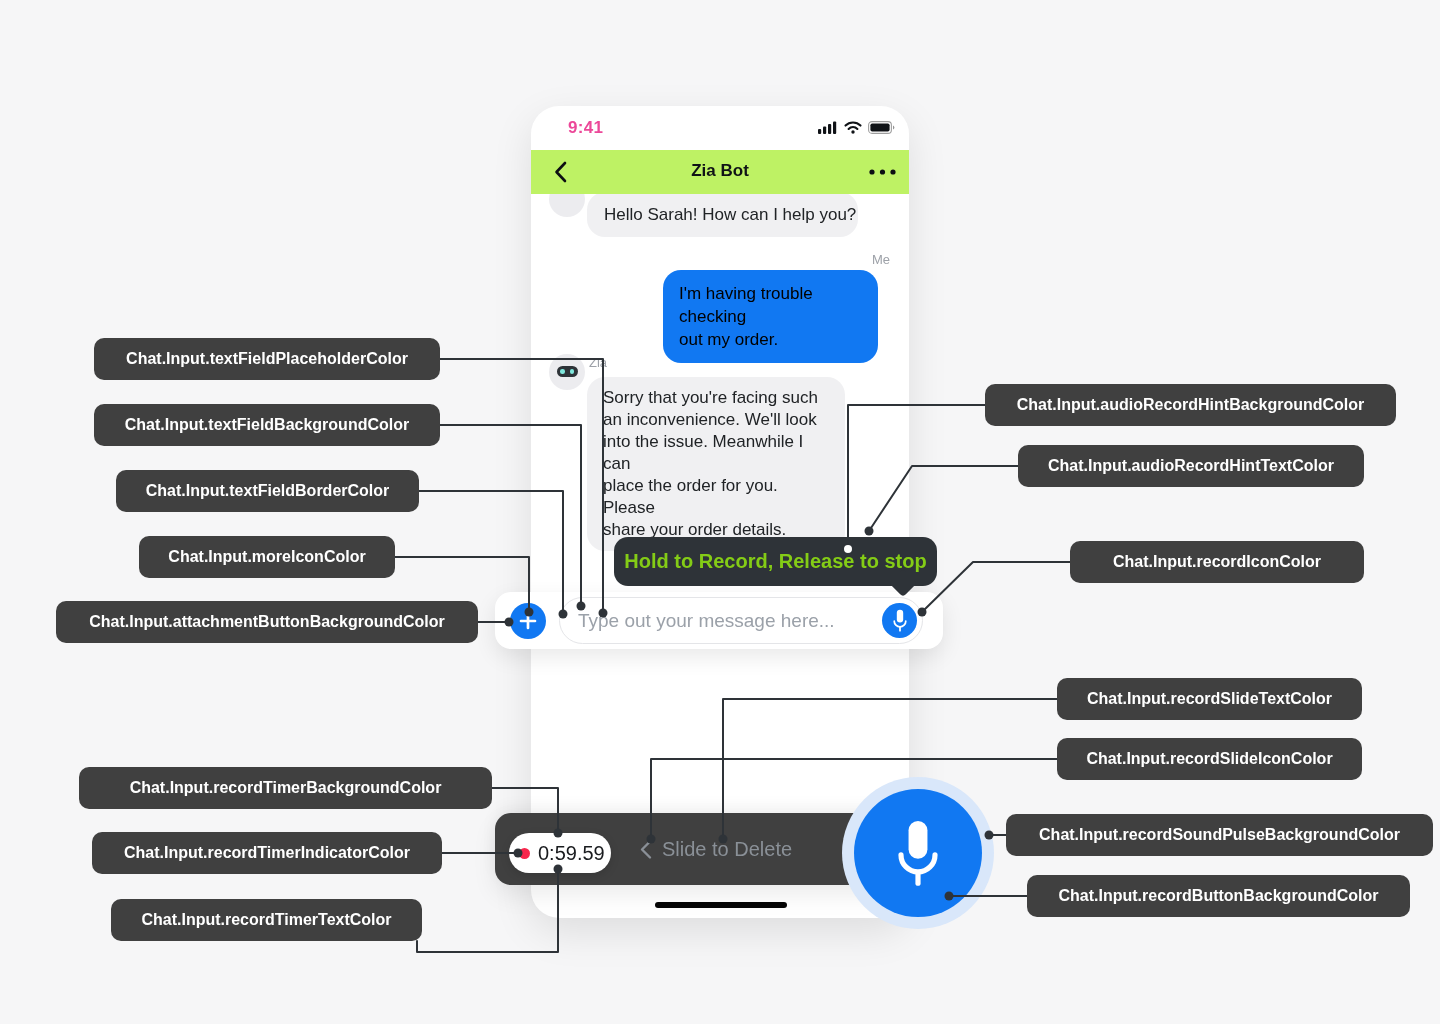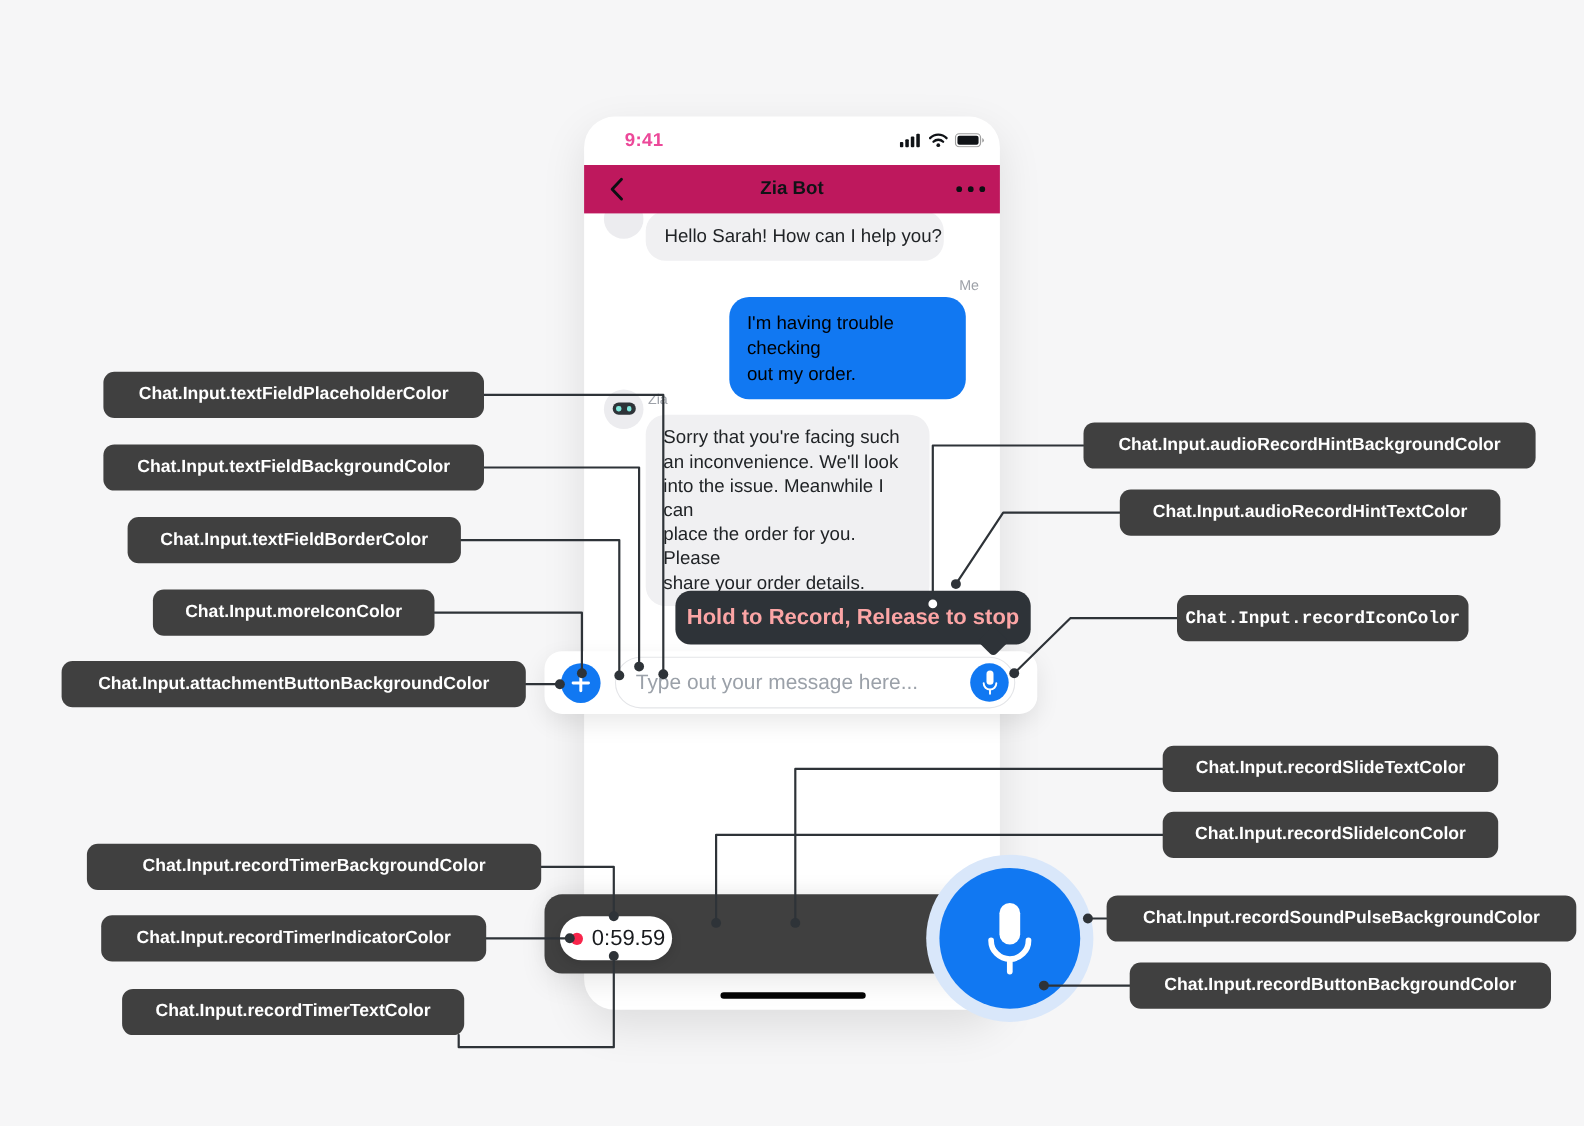--- a/index.html
+++ b/index.html
@@ -5,21 +5,21 @@
   html,body{margin:0;padding:0;background:#eceded;}
   .stage{position:relative;width:1440px;height:1024px;background:#f6f6f7;overflow:hidden;
          font-family:"Liberation Sans","DejaVu Sans",sans-serif;}
 
   
   .phone{position:absolute;left:531px;top:106px;width:378px;height:812px;background:#ffffff;
          border-radius:28px;box-shadow:0 14px 40px rgba(0,0,0,.10);z-index:1;}
   .statusbar{position:absolute;left:0;top:0;width:100%;height:44px;}
   .time{position:absolute;left:37px;top:12px;font-size:17px;font-weight:bold;color:#ec4899;letter-spacing:.3px;}
   .sicons{position:absolute;right:14px;top:15px;display:flex;align-items:center;gap:6px;}
-  .navbar{position:absolute;left:0;top:44px;width:100%;height:44px;background:#be185d;z-index:3;}
+  .navbar{position:absolute;left:0;top:44px;width:100%;height:44px;background:#bef264;z-index:3;}
   .backbtn{position:absolute;left:17px;top:10px;width:24px;height:24px;display:flex;align-items:center;justify-content:center;}
   .navtitle{position:absolute;left:0;top:11px;width:100%;text-align:center;font-size:17px;font-weight:bold;color:#101316;}
   .morebtn{position:absolute;right:13px;top:9px;width:28px;height:26px;display:flex;align-items:center;justify-content:center;}
 
   .chat{position:absolute;left:0;top:0;width:100%;height:100%;}
   .avatar{position:absolute;width:36px;height:36px;border-radius:50%;background:#ececef;z-index:2;}
   .avatar.plain{left:18px;top:75px;}
   .avatar.robot{left:18px;top:248px;}
   .visor{position:absolute;left:7.5px;top:12px;width:21px;height:11px;border-radius:6px;background:#2e3338;}
   .eye{position:absolute;top:3.2px;width:4.5px;height:4.5px;border-radius:50%;background:#7fe7dc;}
@@ -30,21 +30,21 @@
   .b2{left:132px;top:164px;width:215px;background:#1178f2;color:#000000;padding:12px 16px;box-sizing:border-box;line-height:23px;}
   .b3{left:56px;top:271px;width:258px;padding:10px 16px;box-sizing:border-box;}
   .sender{position:absolute;font-size:13px;color:#9da1a8;}
   .me{top:146px;right:19px;}
   .zia{left:58px;top:249px;}
   .homebar{position:absolute;left:124px;top:796px;width:132px;height:6px;border-radius:3px;background:#050505;}
 
   
   .tooltip{position:absolute;left:614px;top:537px;width:323px;height:49px;background:#2e3338;border-radius:14px;
            z-index:7;display:flex;align-items:center;justify-content:center;
-           color:#fca5a5;font-size:20px;font-weight:bold;}
+           color:#84cc16;font-size:20px;font-weight:bold;}
   .tooltip .tail{position:absolute;left:279px;bottom:-7px;width:20px;height:20px;background:#2e3338;border-radius:4px;transform:rotate(45deg);}
 
   
   .inputcard{position:absolute;left:495px;top:592px;width:448px;height:57px;background:#fff;border-radius:16px;
              box-shadow:0 8px 22px rgba(0,0,0,.09);z-index:5;}
   .plusbtn{position:absolute;left:15px;top:11px;width:36px;height:36px;border-radius:50%;background:#1178f2;
            display:flex;align-items:center;justify-content:center;}
   .field{position:absolute;left:64px;top:5px;width:364px;height:47px;border:1.5px solid #e4e5e8;border-radius:24px;
          background:#fff;box-sizing:border-box;display:flex;align-items:center;}
   .field input{flex:1;border:none;outline:none;background:transparent;font-family:inherit;font-size:19px;color:#30343a;
@@ -158,20 +158,26 @@
           <path d="M24 57 V68" stroke="#fff" stroke-width="5.5" stroke-linecap="round"></path>
         </svg>
       </div>
     </div>
   </div>
 
   <div class="recordbar">
     <div class="timerpill">
       <div class="reddot"></div>
       <div class="timertext">0:59.59</div>
+    </div>
+    <div class="slide">
+      <svg width="13" height="21" viewBox="0 0 13 21">
+        <polyline points="11,2.5 3,10.5 11,18.5" stroke="#8a9097" stroke-width="2.4" fill="none" stroke-linecap="round" stroke-linejoin="round"></polyline>
+      </svg>
+      <span>Slide to Delete</span>
     </div>
   </div>
   <div class="halo"></div>
   <div class="recbtn">
     <svg width="46" height="68" viewBox="0 0 48 72">
       <rect x="14" y="2" width="20" height="40" rx="10" fill="#fff"></rect>
       <path d="M6 38 a18 18 0 0 0 36 0" stroke="#fff" stroke-width="5.5" fill="none" stroke-linecap="round"></path>
       <path d="M24 57 V68" stroke="#fff" stroke-width="5.5" stroke-linecap="round"></path>
     </svg>
   </div>
@@ -216,19 +222,19 @@
   <div class="label" style="left:94px;top:338px;width:346px;">Chat.Input.textFieldPlaceholderColor</div>
   <div class="label" style="left:94px;top:404px;width:346px;">Chat.Input.textFieldBackgroundColor</div>
   <div class="label" style="left:116px;top:470px;width:303px;">Chat.Input.textFieldBorderColor</div>
   <div class="label" style="left:139px;top:536px;width:256px;">Chat.Input.moreIconColor</div>
   <div class="label" style="left:56px;top:601px;width:422px;">Chat.Input.attachmentButtonBackgroundColor</div>
   <div class="label" style="left:79px;top:767px;width:413px;">Chat.Input.recordTimerBackgroundColor</div>
   <div class="label" style="left:92px;top:832px;width:350px;">Chat.Input.recordTimerIndicatorColor</div>
   <div class="label" style="left:111px;top:899px;width:311px;">Chat.Input.recordTimerTextColor</div>
   <div class="label" style="left:985px;top:384px;width:411px;">Chat.Input.audioRecordHintBackgroundColor</div>
   <div class="label" style="left:1018px;top:445px;width:346px;">Chat.Input.audioRecordHintTextColor</div>
-  <div class="label" style="left:1070px;top:541px;width:265px;font-family:Liberation Mono, monospace;">Chat.Input.recordIconColor</div>
+  <div class="label" style="left:1070px;top:541px;width:294px;">Chat.Input.recordIconColor</div>
   <div class="label" style="left:1057px;top:678px;width:305px;">Chat.Input.recordSlideTextColor</div>
   <div class="label" style="left:1057px;top:738px;width:305px;">Chat.Input.recordSlideIconColor</div>
   <div class="label" style="left:1006px;top:814px;width:427px;">Chat.Input.recordSoundPulseBackgroundColor</div>
   <div class="label" style="left:1027px;top:875px;width:383px;">Chat.Input.recordButtonBackgroundColor</div>
 
 </div>
 
 </body></html>

